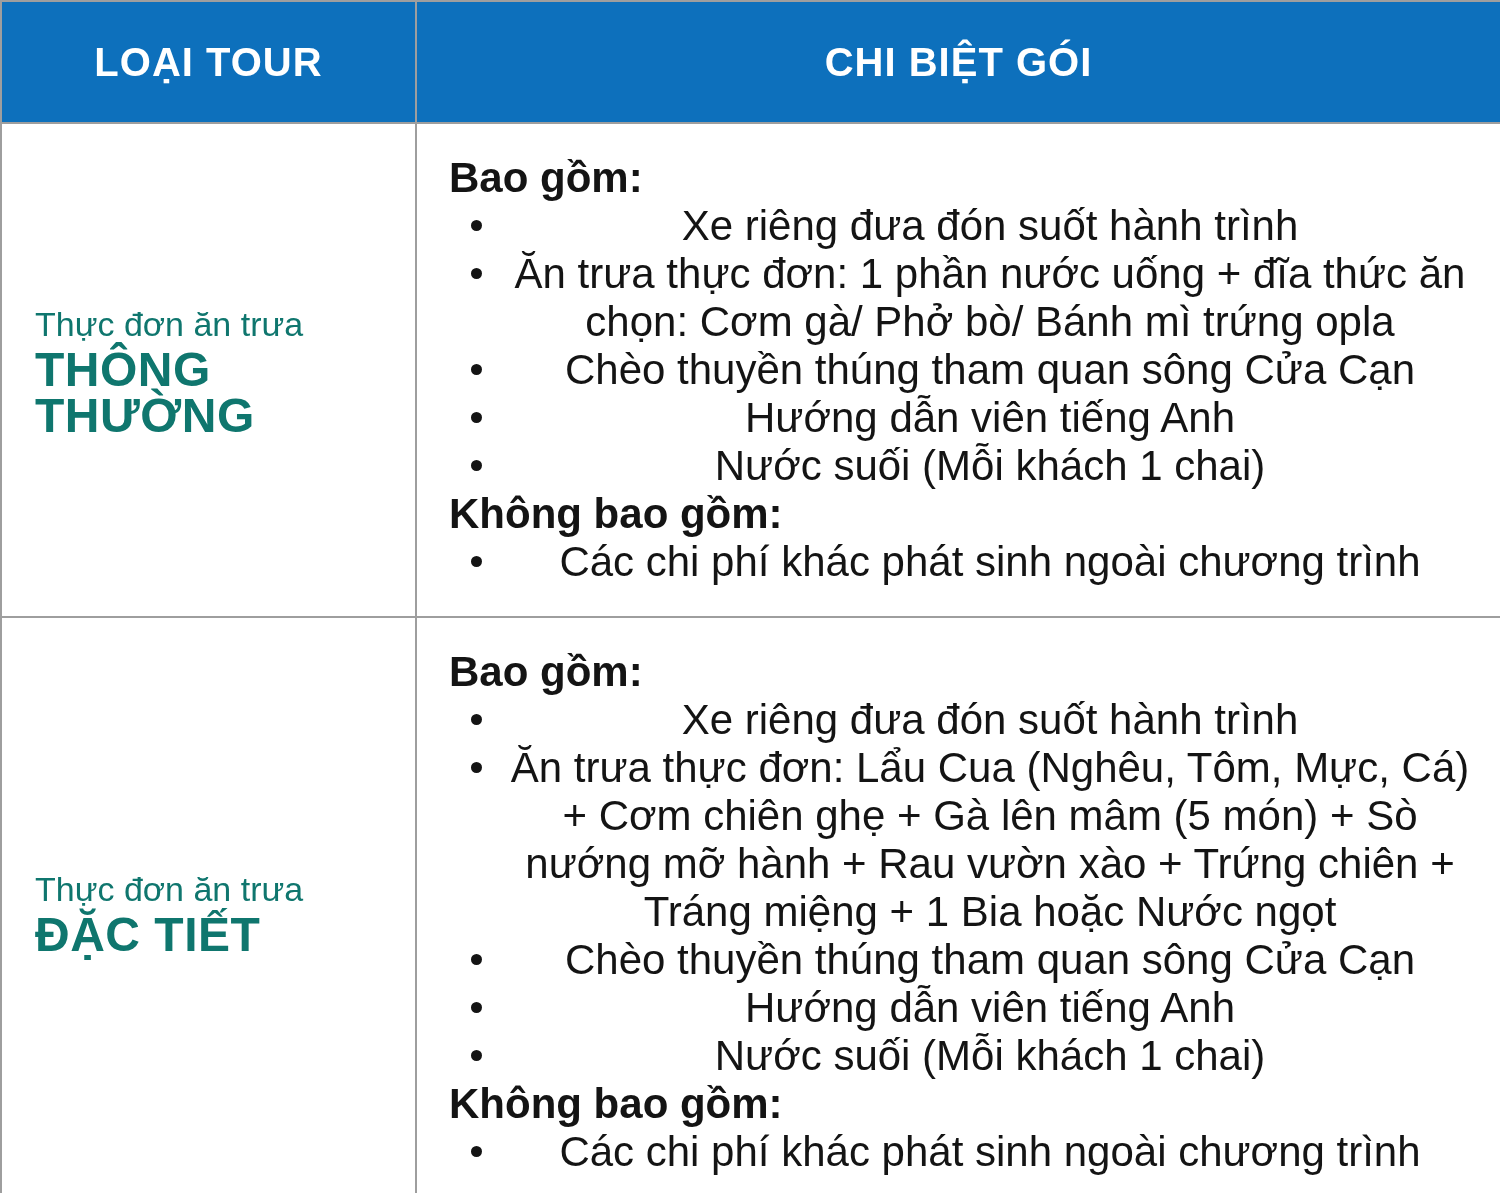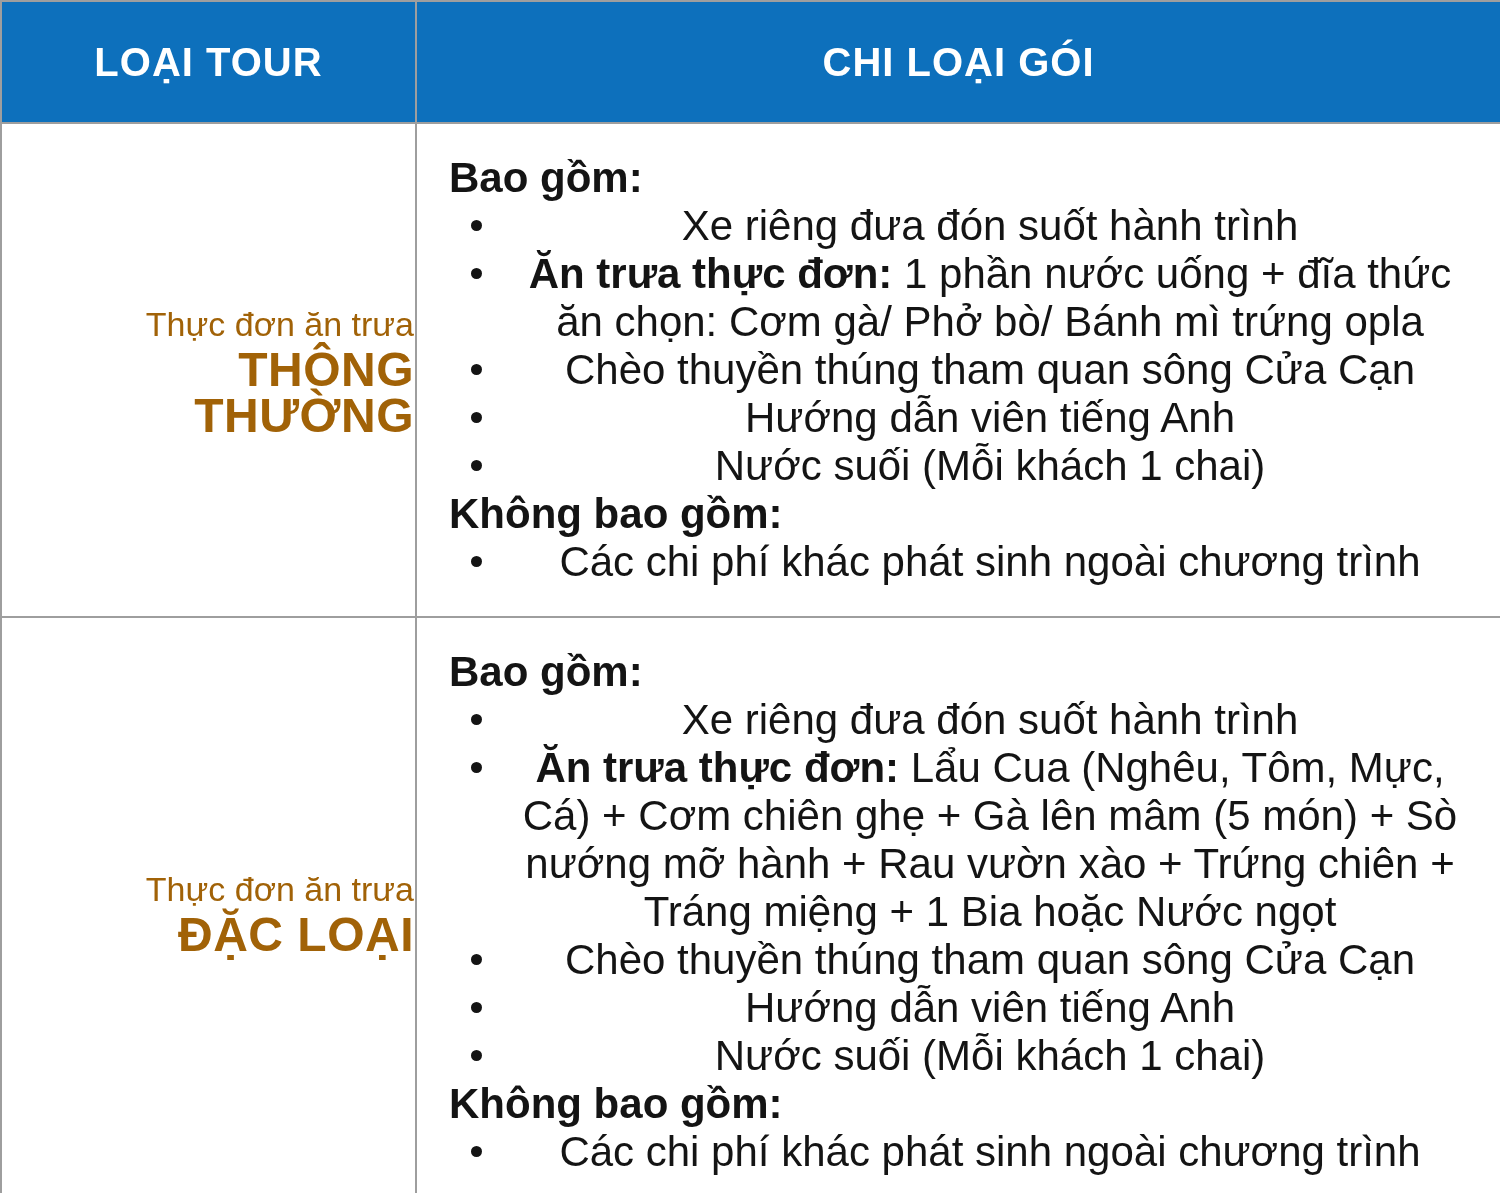--- a/index.html
+++ b/index.html
@@ -39,25 +39,24 @@
     vertical-align: middle;
   }
 
   
   tr.body-row-1 { height: 490px; }
   tr.body-row-2 { height: 581px; }
 
   td.type-cell {
     vertical-align: middle;
     padding-left: 33px;
-    padding-right: 1px;
-    color: #a16207;
+    padding-right: 26px;
+    color: #0f766e;
     font-size: 34px;
     line-height: 46px;
-    text-align: right;
   }
   .type-name {
     font-weight: 700;
     font-size: 48px;
     letter-spacing: 0.5px;
   }
 
   td.details-cell {
     vertical-align: middle;
     padding: 30px 26px 30px 32px;
@@ -80,35 +79,35 @@
   }
   .bullet-dot {
     position: absolute;
     left: 22px;
     top: 18px;
     width: 11px;
     height: 11px;
     border-radius: 50%;
     background: #141414;
   }
-  .item-bold { font-weight: 700; margin-top: 28px; }
+  .item-bold { font-weight: 400; margin-top: 28px; }
 </style>
 </head>
 <body>
 
 <div class="page">
   <table class="tour-table">
     <colgroup>
       <col class="col-type">
       <col class="col-details">
     </colgroup>
     <thead>
       <tr class="header-row">
         <th>LOẠI TOUR</th>
-        <th>CHI LOẠI GÓI</th>
+        <th>CHI BIỆT GÓI</th>
       </tr>
     </thead>
     <tbody id="table-body">
         <tr class="body-row-1">
           <td class="type-cell">
             <div>Thực đơn ăn trưa</div>
             <div class="type-name">THÔNG THƯỜNG</div>
           </td>
           <td class="details-cell">
             <div class="section-heading">Bao gồm:</div>
@@ -121,21 +120,21 @@
             </ul>
             <div class="section-heading">Không bao gồm:</div>
             <ul class="item-list">
               <li class="list-item"><span class="bullet-dot"></span><span>Các chi phí khác phát sinh ngoài chương trình</span></li>
             </ul>
           </td>
         </tr>
         <tr class="body-row-2">
           <td class="type-cell">
             <div>Thực đơn ăn trưa</div>
-            <div class="type-name">ĐẶC LOẠI</div>
+            <div class="type-name">ĐẶC TIẾT</div>
           </td>
           <td class="details-cell">
             <div class="section-heading">Bao gồm:</div>
             <ul class="item-list">
               <li class="list-item"><span class="bullet-dot"></span><span>Xe riêng đưa đón suốt hành trình</span></li>
               <li class="list-item"><span class="bullet-dot"></span><span class="item-bold">Ăn trưa thực đơn:</span><span> Lẩu Cua (Nghêu, Tôm, Mực, Cá) + Cơm chiên ghẹ + Gà lên mâm (5 món) + Sò nướng mỡ hành + Rau vườn xào + Trứng chiên + Tráng miệng + 1 Bia hoặc Nước ngọt</span></li>
               <li class="list-item"><span class="bullet-dot"></span><span>Chèo thuyền thúng tham quan sông Cửa Cạn</span></li>
               <li class="list-item"><span class="bullet-dot"></span><span>Hướng dẫn viên tiếng Anh</span></li>
               <li class="list-item"><span class="bullet-dot"></span><span>Nước suối (Mỗi khách 1 chai)</span></li>
             </ul>

